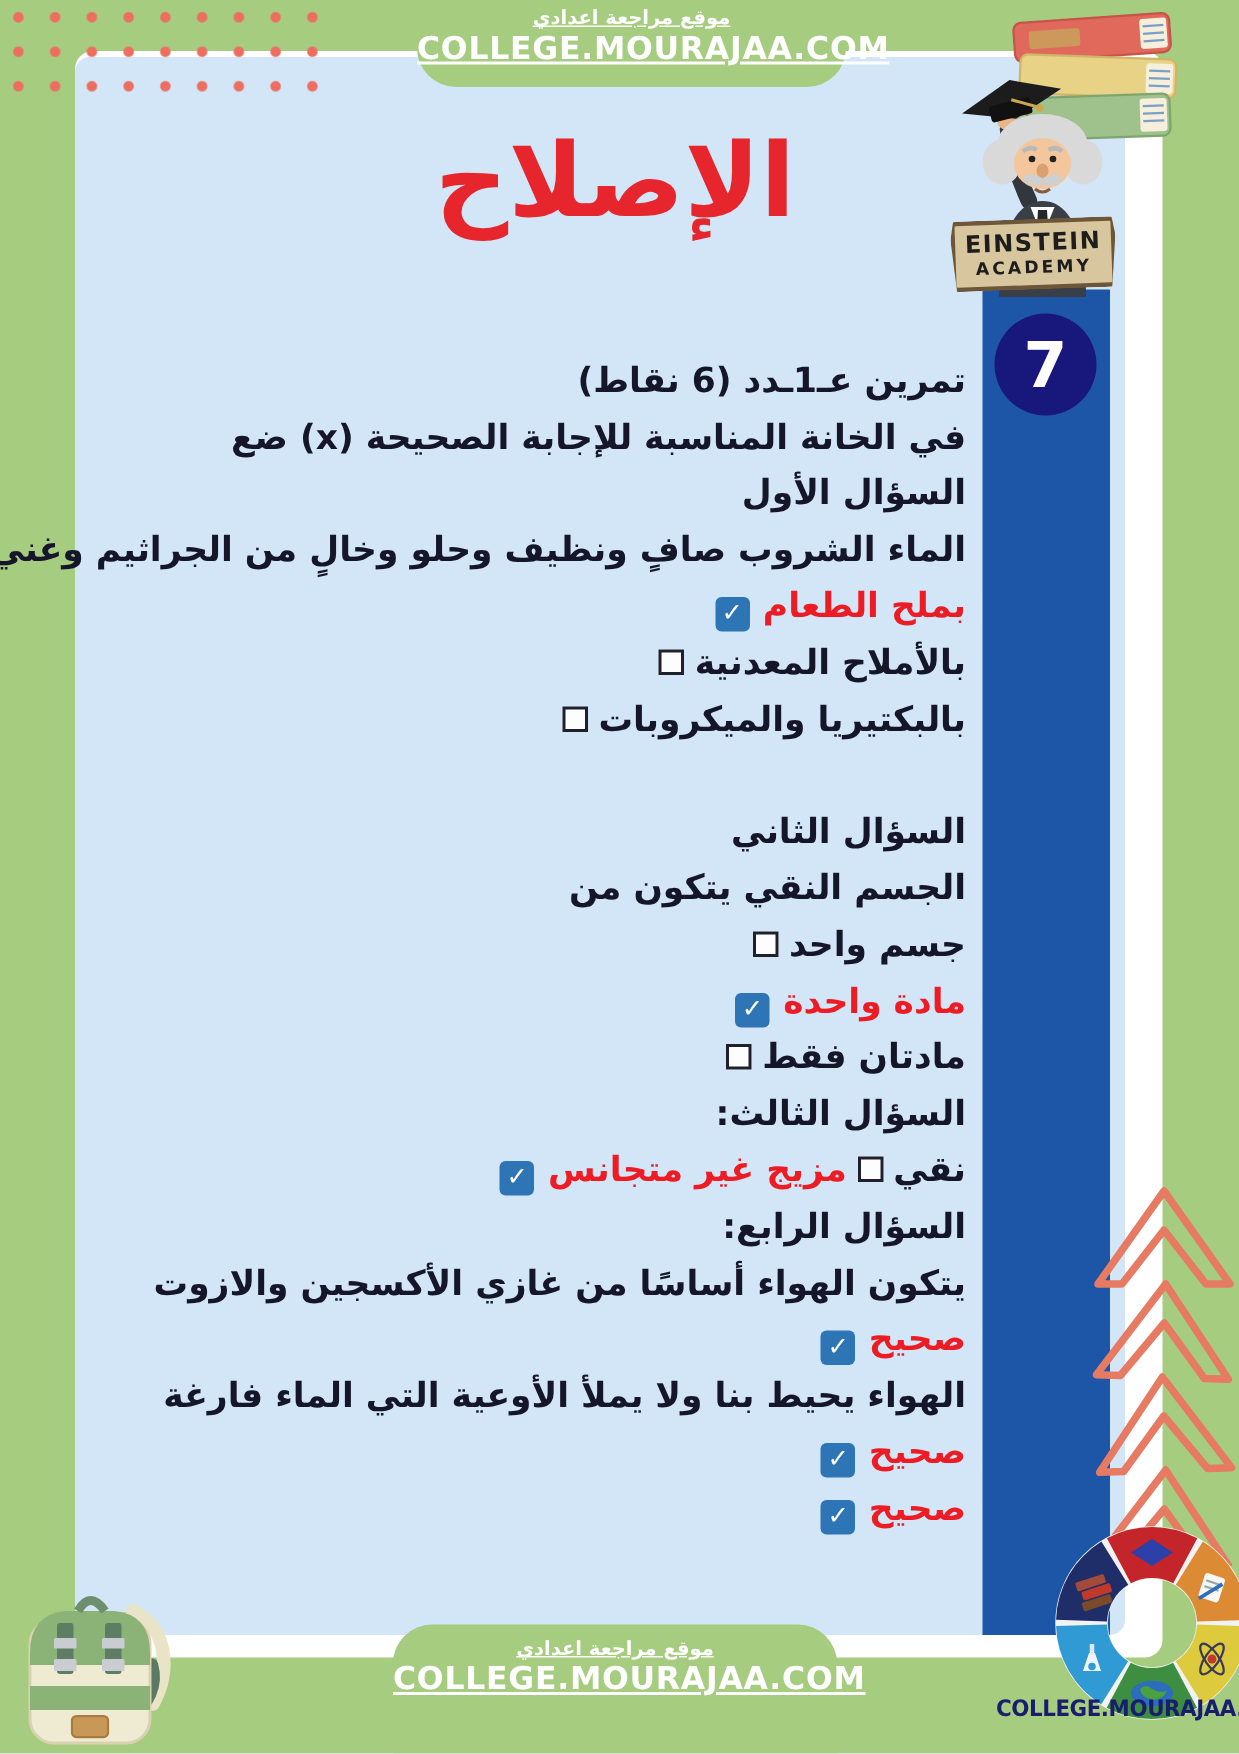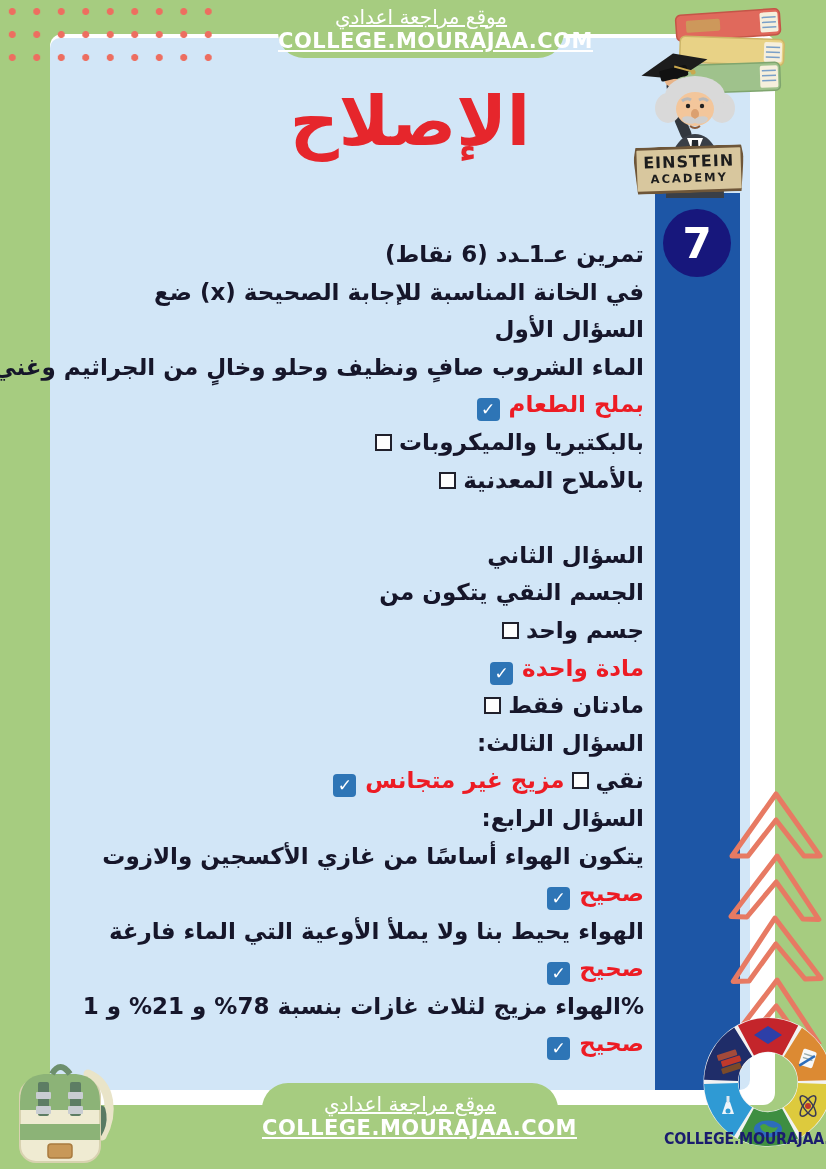--- a/index.html
+++ b/index.html
@@ -14,21 +14,21 @@
   
   .white-panel{position:absolute;left:50px;top:34px;width:725px;height:1071px;background:#ffffff;
     border-radius:12px;z-index:1;}
   .blue-panel{position:absolute;left:50px;top:38px;width:700px;height:1052px;background:#d2e6f7;
     border-radius:10px;z-index:2;}
 
   
   .bubble{position:absolute;background:#a6cc80;z-index:7;text-align:center;color:#fff;}
   .header-bubble{left:278px;top:0;width:286px;height:58px;border-radius:0 0 26px 26px;padding-top:5px;box-sizing:border-box;}
   .footer-bubble{left:262px;top:1083px;width:296px;height:86px;border-radius:26px 26px 0 0;padding-top:9px;box-sizing:border-box;}
-  .site-name{font-size:20px;font-weight:normal;text-decoration:underline;white-space:nowrap;}
+  .site-name{font-size:13px;font-weight:bold;text-decoration:underline;white-space:nowrap;}
   .site-url{font-size:21px;font-weight:bold;text-decoration:underline;white-space:nowrap;letter-spacing:.5px;}
 
   
   .title{position:absolute;left:190px;top:58px;width:440px;z-index:3;text-align:center;
     color:#e6262c;font-size:68px;font-weight:bold;direction:rtl;margin-top:24px;}
 
   
   .blue-bar{position:absolute;left:655px;top:193px;width:85px;height:897px;background:#1d56a6;z-index:4;}
   .badge{position:absolute;left:663px;top:209px;width:68px;height:68px;border-radius:50%;
     background:#17177c;z-index:5;display:flex;align-items:center;justify-content:center;
@@ -139,36 +139,35 @@
   <div class="badge">
     <span>7</span>
   </div>
 
   <div class="content">
       <div class="line"><span class="seg">تمرين عـ1ـدد (6 نقاط)</span></div>
       <div class="line"><span class="seg">في الخانة المناسبة للإجابة الصحيحة (x) ضع</span></div>
       <div class="line"><span class="seg">السؤال الأول</span></div>
       <div class="line"><span class="seg">الماء الشروب صافٍ ونظيف وحلو وخالٍ من الجراثيم وغني</span></div>
       <div class="line"><span class="seg red">بملح الطعام</span><span class="cb-checked">✓</span></div>
+      <div class="line"><span class="seg">بالأملاح المعدنية</span><span class="cb-empty"></span></div>
       <div class="line"><span class="seg">بالبكتيريا والميكروبات</span><span class="cb-empty"></span></div>
-      <div class="line"><span class="seg">بالأملاح المعدنية</span><span class="cb-empty"></span></div>
       <div class="line">&nbsp;</div>
       <div class="line"><span class="seg">السؤال الثاني</span></div>
       <div class="line"><span class="seg">الجسم النقي يتكون من</span></div>
       <div class="line"><span class="seg">جسم واحد</span><span class="cb-empty"></span></div>
       <div class="line"><span class="seg red">مادة واحدة</span><span class="cb-checked">✓</span></div>
       <div class="line"><span class="seg">مادتان فقط</span><span class="cb-empty"></span></div>
       <div class="line"><span class="seg">السؤال الثالث:</span></div>
       <div class="line"><span class="seg">نقي</span><span class="cb-empty"></span><span class="seg red">مزيج غير متجانس</span><span class="cb-checked">✓</span></div>
       <div class="line"><span class="seg">السؤال الرابع:</span></div>
       <div class="line"><span class="seg">يتكون الهواء أساسًا من غازي الأكسجين والازوت</span></div>
       <div class="line"><span class="seg red">صحيح</span><span class="cb-checked">✓</span></div>
       <div class="line"><span class="seg">الهواء يحيط بنا ولا يملأ الأوعية التي الماء فارغة</span></div>
       <div class="line"><span class="seg red">صحيح</span><span class="cb-checked">✓</span></div>
-      <div class="line"><span class="seg">%الهواء مزيج لثلاث غازات بنسبة 78% و 21% و 1</span></div>
       <div class="line"><span class="seg red">صحيح</span><span class="cb-checked">✓</span></div>
     </div>
 
   <svg class="svg-abs chevrons" viewBox="0 0 100 262">
     <g fill="none" stroke="#e77a63" stroke-width="5" stroke-linejoin="round">
       <polygon points="6,74 50,12 94,74 78,74 50,38 22,74"></polygon>
       <polygon points="6,136 50,74 94,136 78,136 50,100 22,136" transform="rotate(2 50 105)"></polygon>
       <polygon points="6,198 50,136 94,198 78,198 50,162 22,198" transform="rotate(-2 50 167)"></polygon>
       <polygon points="6,260 50,198 94,260 78,260 50,224 22,260" transform="rotate(2 50 229)"></polygon>
     </g>

